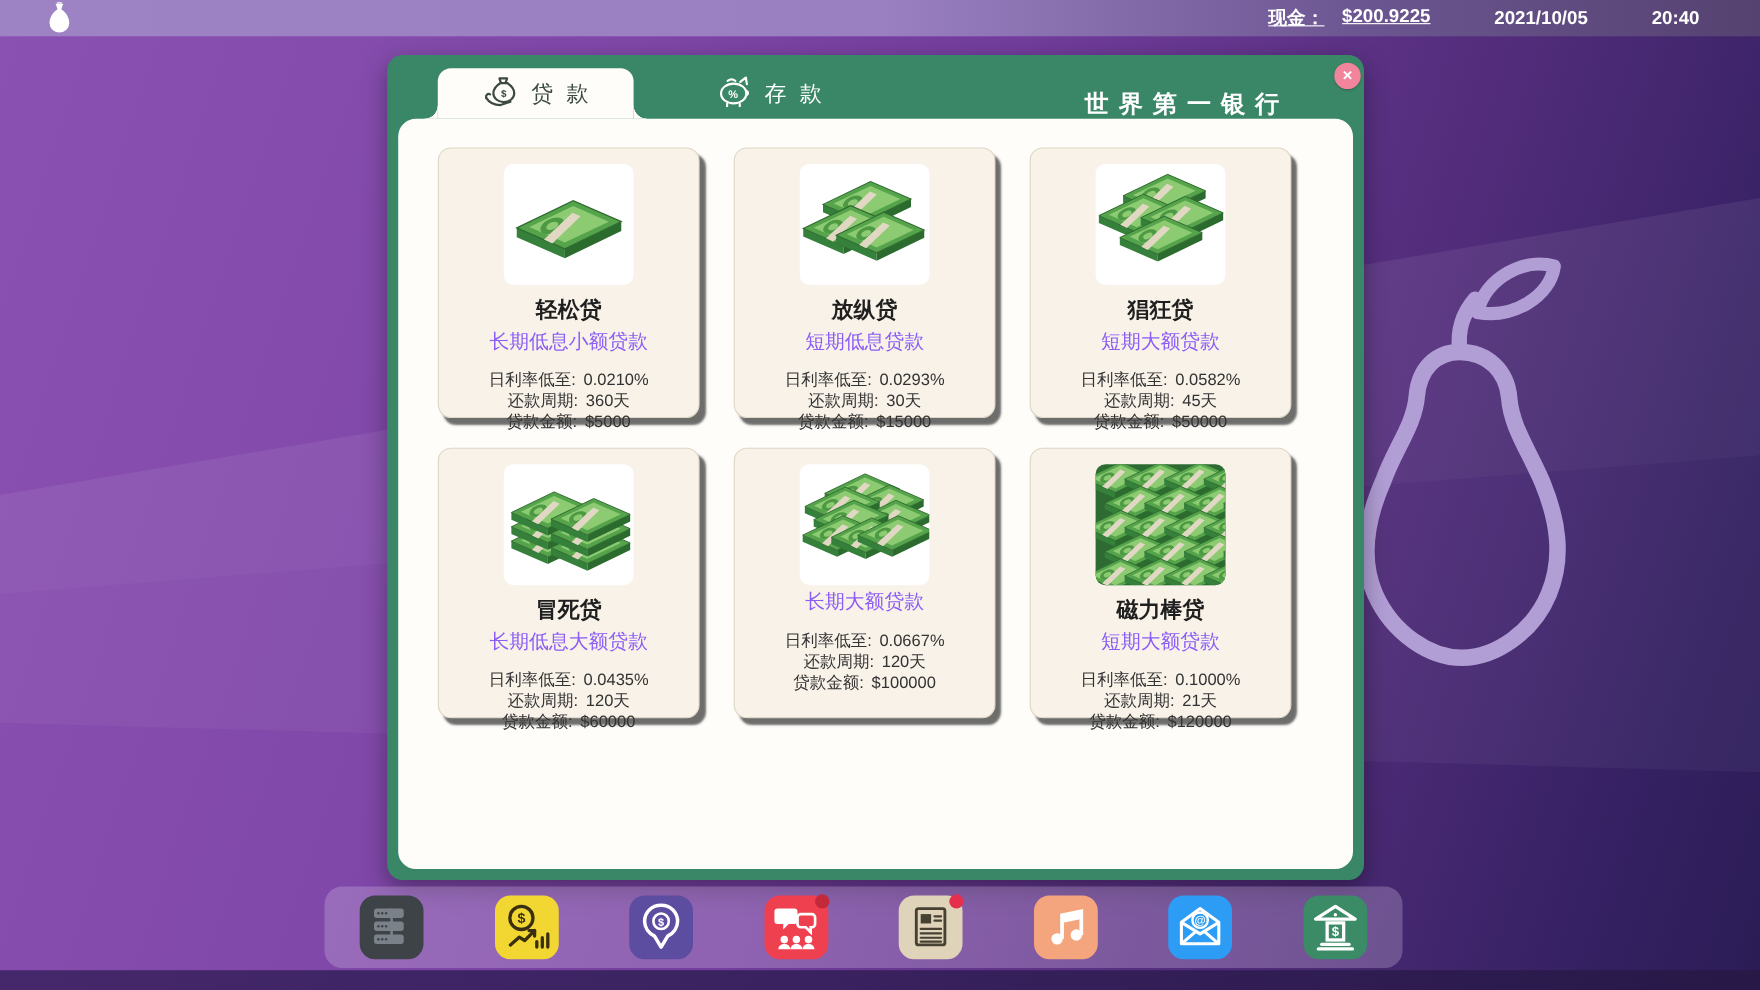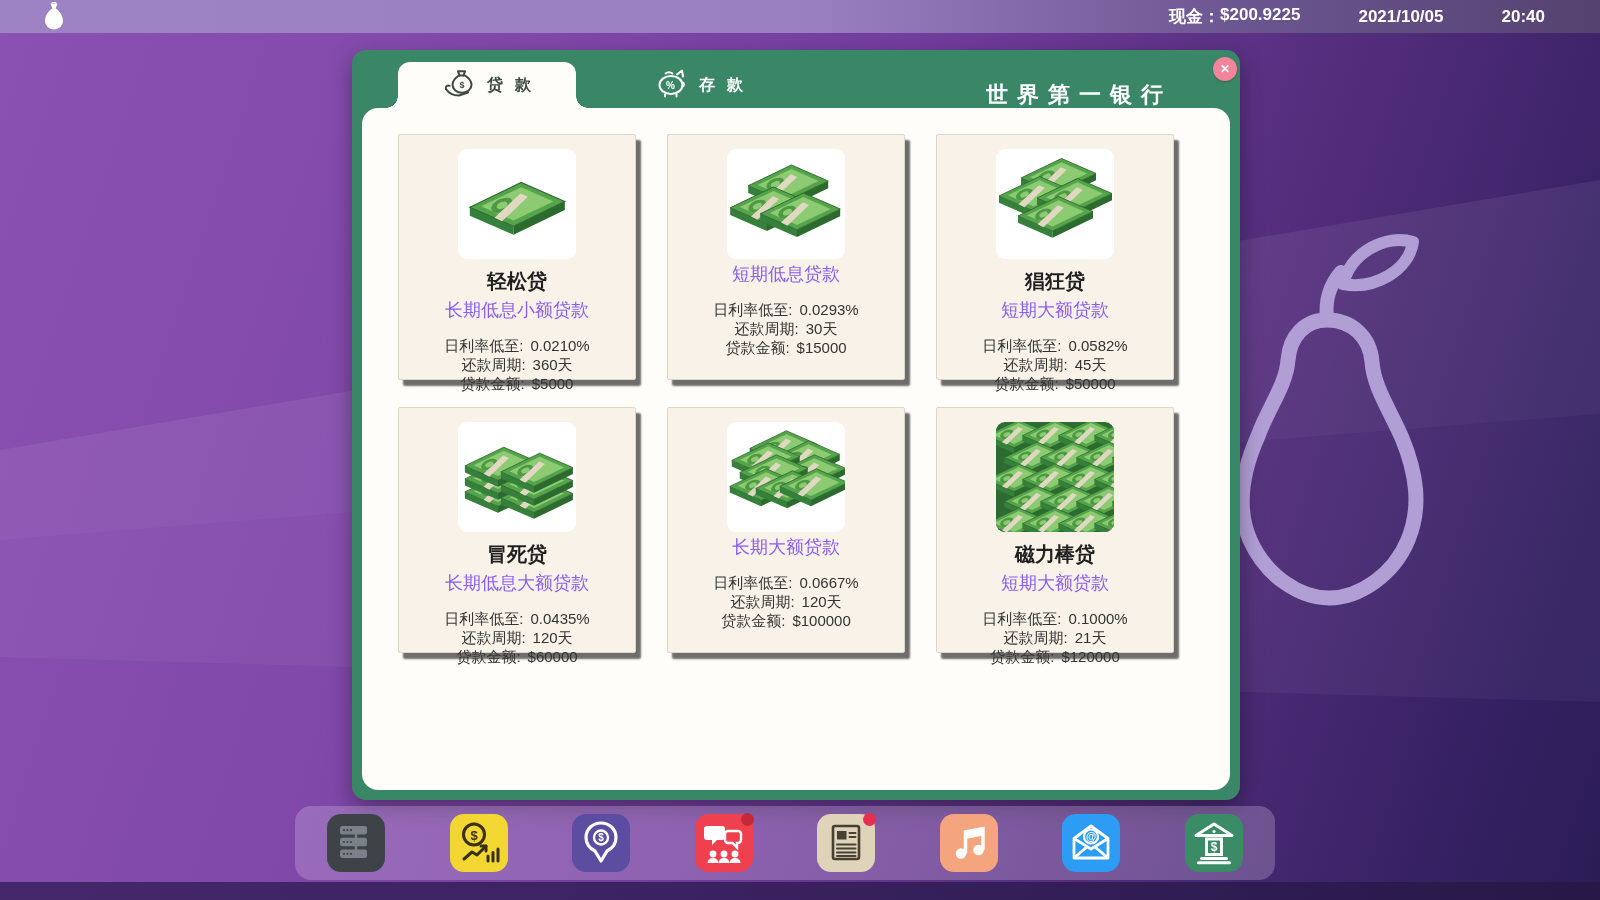--- a/index.html
+++ b/index.html
@@ -8,46 +8,46 @@
   
   .ray{position:absolute;inset:0;pointer-events:none;}
   .ray1{background:rgba(255,255,255,0.07);clip-path:polygon(0 50%,100% 20%,100% 46%,0 60%);}
   .ray2{background:rgba(255,255,255,0.045);clip-path:polygon(0 60%,100% 46%,100% 78%,0 73%);}
   
   #topbar{position:absolute;left:0;top:0;width:1600px;height:33px;z-index:6;
     background:linear-gradient(90deg,#9d83c4 0%,#9a80c1 50%,#6b5590 78%,#554270 100%);
     display:flex;align-items:center;color:#fff;font-weight:bold;font-size:17px;}
   #topbar .bag{position:absolute;left:40px;top:2px;}
   #topbar .right{position:absolute;right:55px;display:flex;gap:58px;align-items:center;}
-  #topbar .cash{display:flex;gap:0;}
+  #topbar .cash{display:flex;gap:16px;text-decoration:underline;}
   
   #pear{position:absolute;left:1222px;top:222px;z-index:1;opacity:0.95;}
   
   #bank{position:absolute;left:352px;top:50px;width:888px;height:750px;z-index:3;
     background:#3A8767;border-radius:14px;box-shadow:0 8px 22px rgba(0,0,0,0.35);}
   #bank .content{position:absolute;left:10px;right:10px;top:58px;bottom:10px;
     background:#FEFDFA;border-radius:16px;}
   .tab{position:absolute;display:flex;align-items:center;justify-content:center;gap:10px;}
   .tab-active{left:46px;top:12px;width:178px;height:46px;background:#FEFDFA;
     border-radius:12px 12px 0 0;color:#3C4A40;}
   .tab-active::before{content:'';position:absolute;left:-12px;bottom:0;width:12px;height:12px;
     background:radial-gradient(circle 12px at 0 0,transparent 11.5px,#FEFDFA 12px);}
   .tab-active::after{content:'';position:absolute;right:-12px;bottom:0;width:12px;height:12px;
     background:radial-gradient(circle 12px at 100% 0,transparent 11.5px,#FEFDFA 12px);}
   .tab-inactive{left:272px;top:12px;width:150px;height:46px;color:#fff;}
-  .tab-label{font-size:16px;font-weight:bold;letter-spacing:12px;text-indent:0;white-space:nowrap;margin-right:-12px;}
+  .tab-label{font-size:20px;font-weight:normal;letter-spacing:12px;text-indent:0;white-space:nowrap;margin-right:-12px;}
   #bank-title{position:absolute;right:77px;top:30px;color:#fff;font-size:22px;font-weight:bold;
     letter-spacing:9px;margin-right:-9px;}
   #close-btn{position:absolute;right:3px;top:7px;width:24px;height:24px;border:none;border-radius:50%;
     background:#F2849B;color:#fff;font-size:12px;font-weight:bold;line-height:24px;text-align:center;
     cursor:pointer;padding:0;box-shadow:0 1px 2px rgba(0,0,0,0.25);}
   
   #loan-grid{position:absolute;left:36px;top:26px;display:grid;
     grid-template-columns:repeat(3,238px);grid-auto-rows:246px;column-gap:31px;row-gap:27px;}
-  .loan-card{position:relative;background:#F8F2E8;border:1px solid #DED6C6;border-radius:2px;
+  .loan-card{position:relative;background:#F8F2E8;border:1px solid #DED6C6;border-radius:12px;
     box-shadow:5px 6px 2px rgba(72,72,72,0.8);cursor:pointer;text-align:center;}
   .loan-tile{width:118px;height:110px;margin:14px auto 0;background:#fff;border-radius:9px;
     overflow:hidden;}
   .loan-tile.carpet{background:#2E6B33;}
   .loan-tile svg{display:block;overflow:hidden;}
   .loan-name{margin-top:9px;font-size:20px;font-weight:bold;color:#1F1F1F;}
   .loan-desc{margin-top:3px;font-size:18px;color:#8b5cf6;}
   .loan-details{margin-top:14px;font-size:15px;color:#333;line-height:19px;}
   .loan-line{display:flex;justify-content:center;gap:7px;}
   
@@ -245,20 +245,21 @@
   </div>
 
   <div class="loan-card">
     <div class="loan-tile">
               <svg width="118" height="110" viewBox="0 0 118 110">
                 <use href="#cash-bundle" xlink:href="#cash-bundle" transform="translate(18,8) scale(0.8)"></use>
                 <use href="#cash-bundle" xlink:href="#cash-bundle" transform="translate(0,30) scale(0.8)"></use>
                 <use href="#cash-bundle" xlink:href="#cash-bundle" transform="translate(30,36) scale(0.8)"></use>
               </svg>
             </div>
+    <div class="loan-name">放纵贷</div>
     <div class="loan-desc">短期低息贷款</div>
     <div class="loan-details">
       <div class="loan-line">
         <span>日利率低至:</span>
         <span>0.0293%</span>
       </div>
       <div class="loan-line">
         <span>还款周期:</span>
         <span>30天</span>
       </div>

